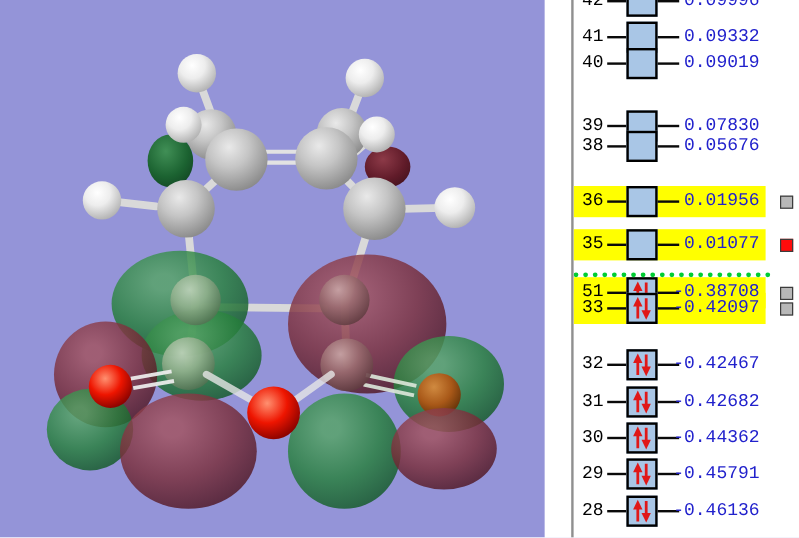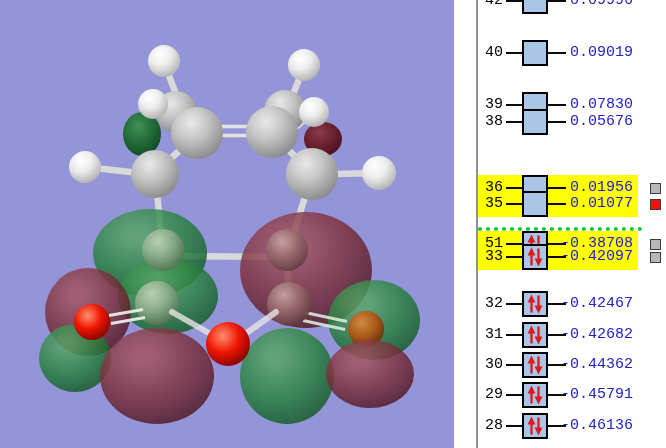--- a/index.html
+++ b/index.html
@@ -181,20 +181,27 @@
 
   <div class="mo-panel" id="mo-rows">
     <div class="divider"></div>
   <div class="mo-row" style="top: -12.2px;">
         <span class="mo-num">42</span>
         <span class="line-l"></span>
         <span class="mo-box"></span>
         <span class="line-r"></span>
         <span class="mo-energy">&nbsp;0.09996</span>
       </div>
+      <div class="mo-row" style="top: 18.15px;">
+        <span class="mo-num">41</span>
+        <span class="line-l"></span>
+        <span class="mo-box"></span>
+        <span class="line-r"></span>
+        <span class="mo-energy">&nbsp;0.09332</span>
+      </div>
       <div class="mo-row" style="top: 40px;">
         <span class="mo-num">40</span>
         <span class="line-l"></span>
         <span class="mo-box"></span>
         <span class="line-r"></span>
         <span class="mo-energy">&nbsp;0.09019</span>
       </div>
       <div class="mo-row" style="top: 78.85px; margin-top: 13px;">
         <span class="mo-num">39</span>
         <span class="line-l"></span>
@@ -202,21 +209,21 @@
         <span class="line-r"></span>
         <span class="mo-energy">&nbsp;0.07830</span>
       </div>
       <div class="mo-row" style="top: 109.2px;">
         <span class="mo-num">38</span>
         <span class="line-l"></span>
         <span class="mo-box"></span>
         <span class="line-r"></span>
         <span class="mo-energy">&nbsp;0.05676</span>
       </div>
-      <div class="mo-row hl" style="top: 175px; text-decoration: underline;">
+      <div class="mo-row hl" style="top: 155px; text-decoration: underline;">
         <span class="mo-num">36</span>
         <span class="line-l"></span>
         <span class="mo-box"></span>
         <span class="line-r"></span>
         <span class="mo-energy">&nbsp;0.01956</span>
         <span class="marker gray"></span>
       </div>
       <div class="mo-row hl" style="top: 191px; padding-left: 10px;">
         <span class="mo-num">35</span>
         <span class="line-l"></span>

